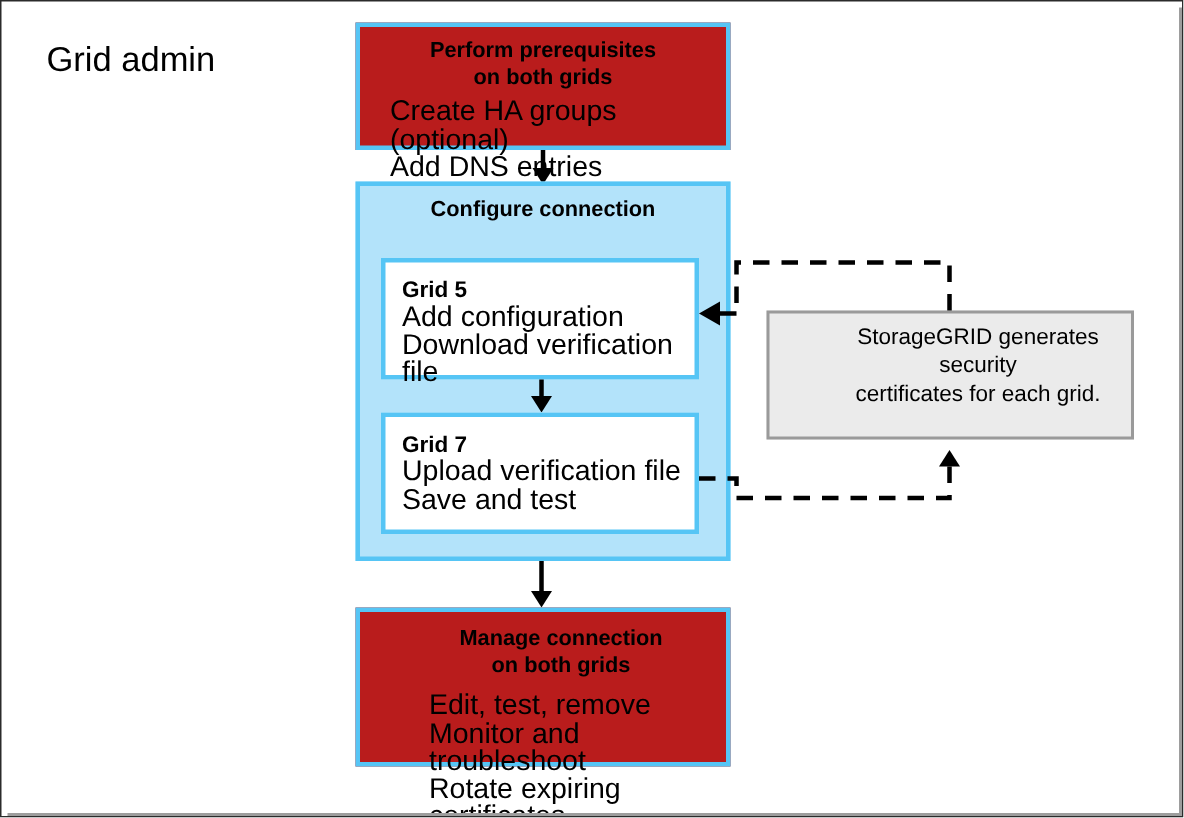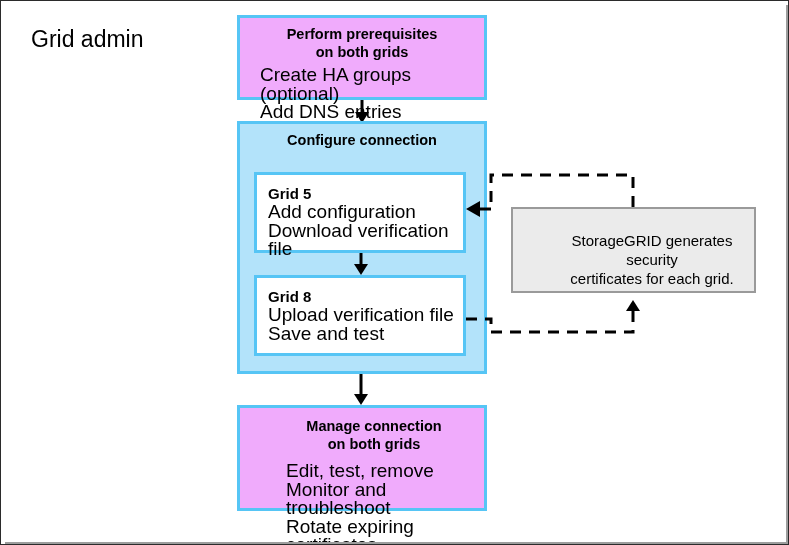--- a/index.html
+++ b/index.html
@@ -40,21 +40,21 @@
   .title {
     position: absolute;
     font-weight: normal;
     color: #000000;
     white-space: nowrap;
   }
 
   
   .blue-box {
     position: absolute;
-    background: #f0abfc;
+    background: #b91c1c;
     border: 3px solid #56c5f5;
     box-sizing: border-box;
   }
   .group-box {
     position: absolute;
     background: #b3e3fa;
     border: 3px solid #56c5f5;
     box-sizing: border-box;
   }
   .white-box {
@@ -152,40 +152,40 @@
     <div class="box-body body-left" style="margin-left:11px;">Add configuration
 Download verification file</div>
   </div>
 
   <svg class="conn" style="left:351px; top:252px;" width="20" height="23">
     <line class="solid-line" x1="9" y1="0" x2="9" y2="12"></line>
     <polygon class="arrow-head" points="2,11 16,11 9,22"></polygon>
   </svg>
 
   <div class="white-box" style="left:253px; top:274px; width:212px; height:81px;">
-    <div class="sub-heading" style="margin-top:9px; margin-left:11px;">Grid 8</div>
+    <div class="sub-heading" style="margin-top:9px; margin-left:11px;">Grid 7</div>
     <div class="box-body body-left" style="margin-left:11px;">Upload verification file
 Save and test</div>
   </div>
 
   <svg class="conn" style="left:351px; top:373px;" width="20" height="32">
     <line class="solid-line" x1="9" y1="0" x2="9" y2="21"></line>
     <polygon class="arrow-head" points="2,20 16,20 9,31"></polygon>
   </svg>
 
   <div class="blue-box" style="left:236px; top:404px; width:250px; height:106px;padding-left:24px;">
     <div class="box-heading" style="margin-top:9px; white-space:pre-line;">Manage connection
 on both grids</div>
     <div class="box-body body-left" style="margin-top:9px; margin-left:22px;">Edit, test, remove
 Monitor and troubleshoot
 Rotate expiring certificates</div>
   </div>
 
   <div class="note-box" style="left:510px; top:206px; width:245px; height:86px;">
-    <div class="note-text" style="margin-top:22px;padding-left:37px;">StorageGRID generates security
+    <div class="note-text" style="margin-top:6px;padding-left:37px;">StorageGRID generates security
 certificates for each grid.</div>
   </div>
 
   <svg class="conn" style="left:460px; top:168px;" width="190" height="60">
     <path class="dashed-line" d="M 172 38 L 172 6 L 30 6 L 30 40"></path>
     <line class="solid-line" x1="30" y1="40" x2="18" y2="40"></line>
     <polygon class="arrow-head" points="19,32 19,48 5,40"></polygon>
   </svg>
 
   <svg class="conn" style="left:460px; top:300px;" width="190" height="45">

